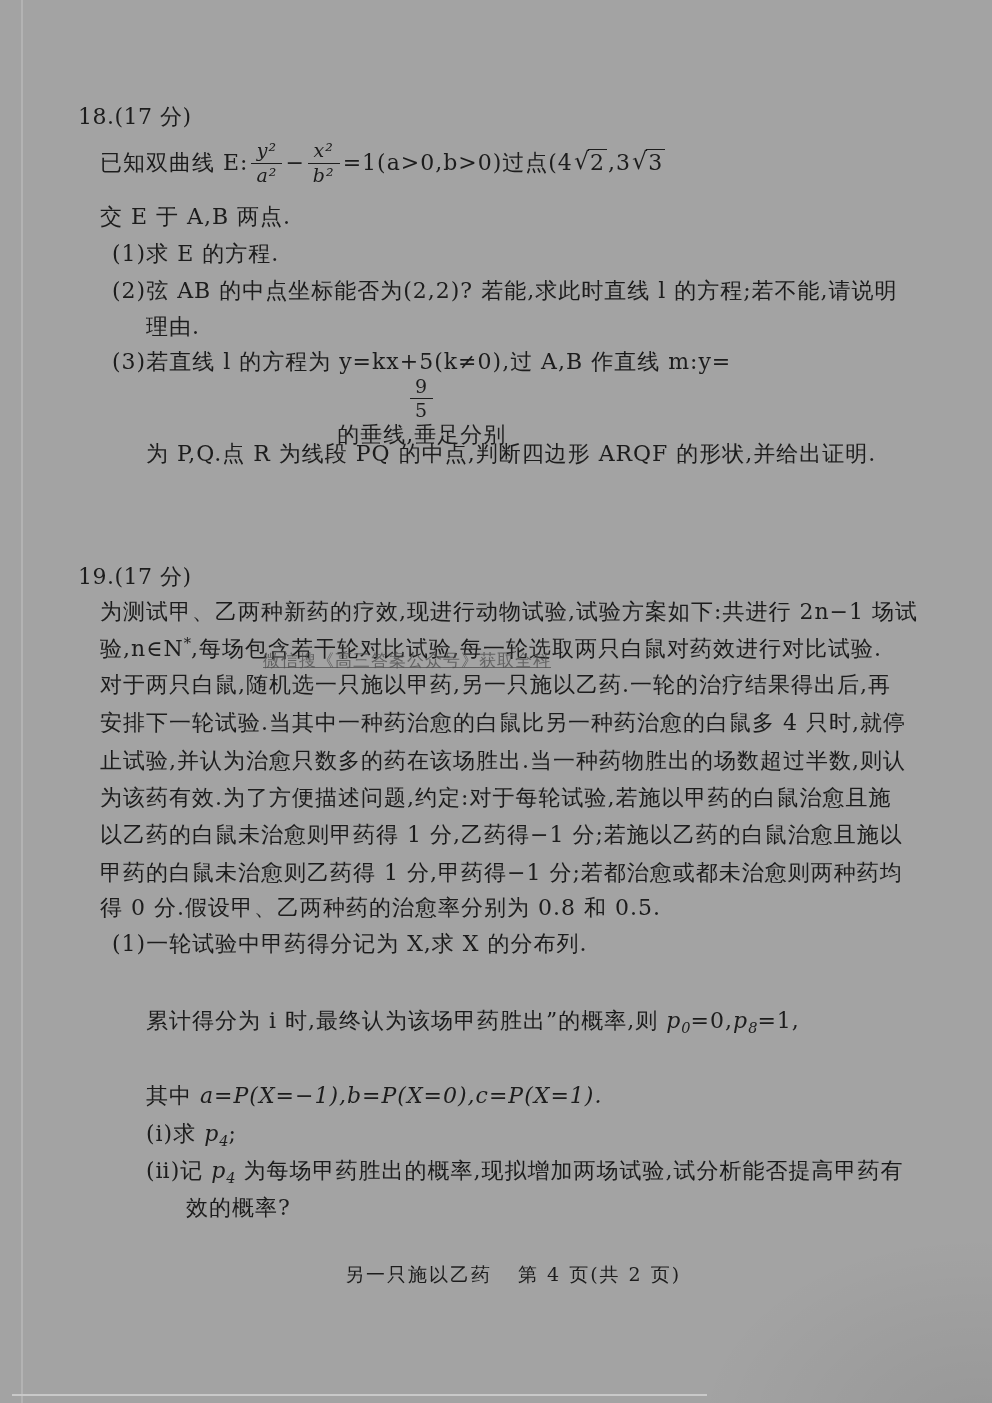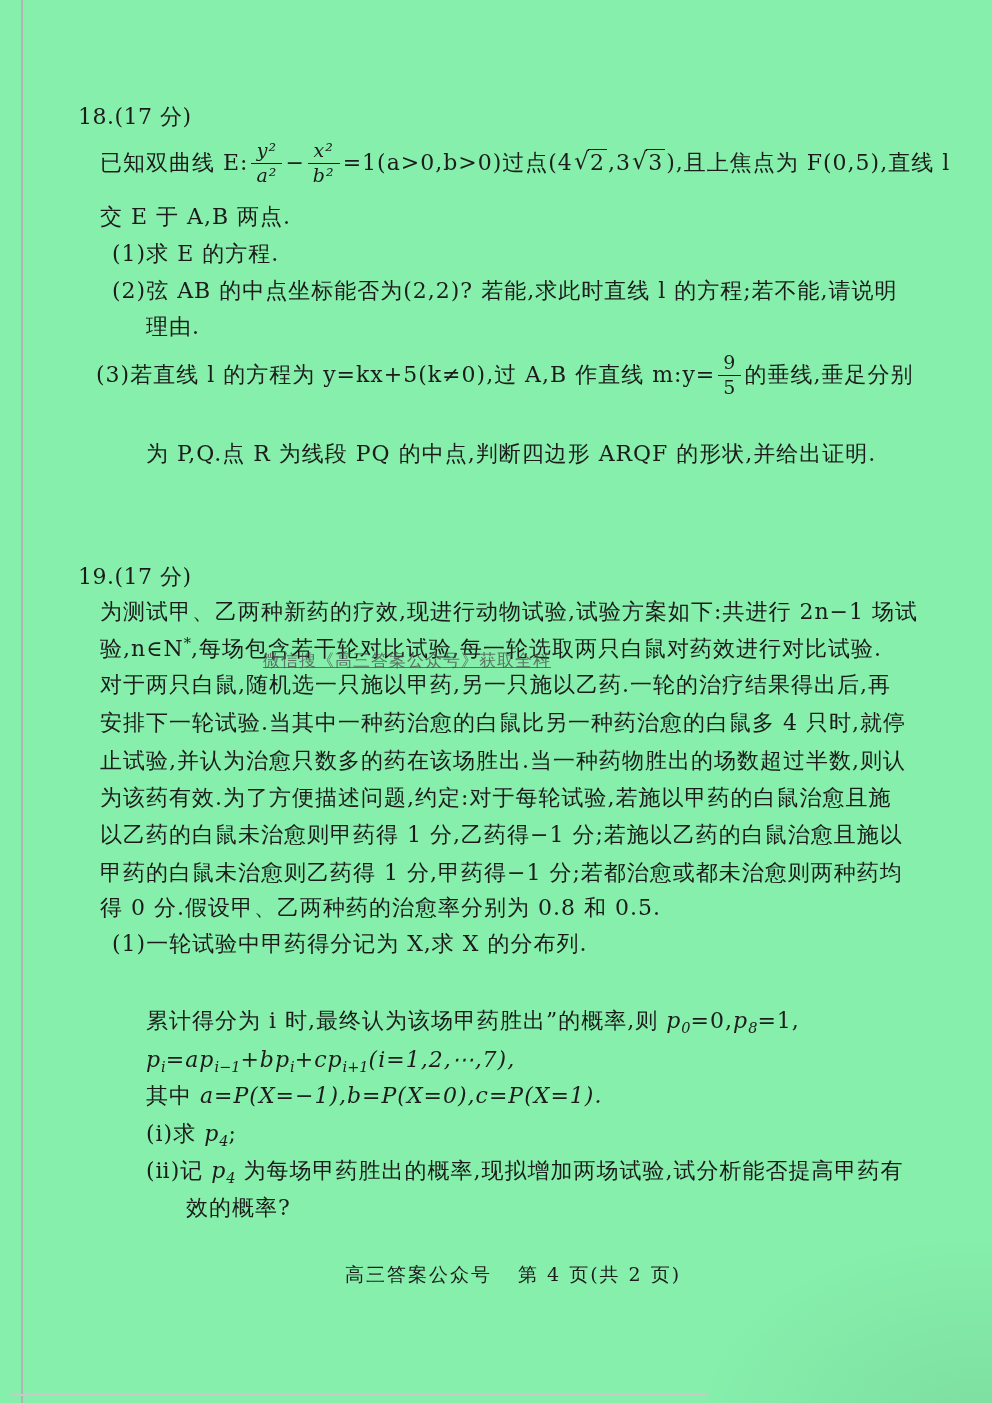--- a/index.html
+++ b/index.html
@@ -1,18 +1,18 @@
 <!DOCTYPE html>
 <html><head>
 <meta charset="utf-8">
 <style>
   html,body{margin:0;padding:0;background:#e9e9e9;}
   .page{
     position:relative;width:992px;height:1403px;margin:0 auto;
-    background:#86efac;color:#1c1c1c;overflow:hidden;
+    background:#a3a3a3;color:#1c1c1c;overflow:hidden;
     font-family:"DejaVu Serif","Liberation Serif",serif;
   }
   .edge-left{position:absolute;left:21px;top:0;width:2px;height:1403px;background:#b3b3b3;}
   .edge-bottom{position:absolute;left:12px;top:1394px;width:695px;height:2px;background:#c9c9c9;}
   .corner-shade{position:absolute;right:0;bottom:0;width:300px;height:170px;
     background:radial-gradient(ellipse at 95% 115%, rgba(0,0,0,0.07), rgba(0,0,0,0) 70%);}
   .line{position:absolute;white-space:nowrap;font-size:22px;letter-spacing:1px;line-height:1.25;}
   .flexline{display:flex;align-items:center;}
   .qhead{font-size:22px;letter-spacing:0.5px;}
   .math{font-style:italic;}
@@ -56,29 +56,28 @@
     <span>=1(a&gt;0,b&gt;0)过点(4</span>
     <span class="sqrt">
         <span class="rt">√</span>
         <span class="rad">2</span>
       </span>
     <span>,3</span>
     <span class="sqrt">
         <span class="rt">√</span>
         <span class="rad">3</span>
       </span>
-    <span>),且上焦点为 F(0,5),直线 l</span>
   </div>
 
   <div class="line" style="left:100px;top:203px;">交 E 于 A,B 两点.</div>
   <div class="line" style="left:112px;top:240px;">(1)求 E 的方程.</div>
   <div class="line" style="left:112px;top:277px;">(2)弦 AB 的中点坐标能否为(2,2)? 若能,求此时直线 l 的方程;若不能,请说明</div>
   <div class="line" style="left:146px;top:313px;">理由.</div>
 
-  <div class="line flexline" style="left:96px;top:348px;height:54px;">
+  <div class="line flexline" style="left:112px;top:348px;height:54px;flex-direction:column;">
     <span>(3)若直线 l 的方程为 y=kx+5(k≠0),过 A,B 作直线 m:y=</span>
     <span class="frac">
       <span class="fnum">9</span>
       <span class="fden">5</span>
     </span>
     <span>的垂线,垂足分别</span>
   </div>
   <div class="line" style="left:146px;top:412px;margin-top:28px;">为 P,Q.点 R 为线段 PQ 的中点,判断四边形 ARQF 的形状,并给出证明.</div>
 
   <div class="line qhead" style="left:78px;top:563px;">
@@ -96,35 +95,32 @@
   <div class="line" style="left:100px;top:821px;">以乙药的白鼠未治愈则甲药得 1 分,乙药得−1 分;若施以乙药的白鼠治愈且施以</div>
   <div class="line" style="left:100px;top:859px;">甲药的白鼠未治愈则乙药得 1 分,甲药得−1 分;若都治愈或都未治愈则两种药均</div>
   <div class="line" style="left:100px;top:894px;">得 0 分.假设甲、乙两种药的治愈率分别为 0.8 和 0.5.</div>
 
   <div class="line" style="left:112px;top:930px;">(1)一轮试验中甲药得分记为 X,求 X 的分布列.</div>
 
   <div class="line" style="left:146px;top:1007px;">
     <span>累计得分为 i 时,最终认为该场甲药胜出”的概率,则 </span><span class="math">p</span><sub>0</sub><span>=0,</span><span class="math">p</span><sub>8</sub><span>=1,</span>
   </div>
 
-  <div class="line math" style="left:146px;top:1046px;">
-    <span>p</span><sub>i</sub><span>=ap</span><sub>i−1</sub><span>+bp</span><sub>i</sub><span>+cp</span><sub>i+1</sub><span>(i=1,2,⋯,7),</span>
-  </div>
 
   <div class="line" style="left:146px;top:1082px;">
     <span>其中 </span><span class="math">a=P(X=−1),b=P(X=0),c=P(X=1).</span>
   </div>
 
   <div class="line" style="left:146px;top:1120px;">
     <span>(ⅰ)求 </span><span class="math">p</span><sub>4</sub><span>;</span>
   </div>
 
   <div class="line" style="left:146px;top:1157px;">
     <span>(ⅱ)记 </span><span class="math">p</span><sub>4</sub><span> 为每场甲药胜出的概率,现拟增加两场试验,试分析能否提高甲药有</span>
   </div>
   <div class="line" style="left:186px;top:1194px;">效的概率?</div>
 
   <div class="wm">微信搜《高三答案公众号》获取全科</div>
 
   <div class="footer">
-    <span>高三答案公众号</span><span class="gap"></span><span>第 4 页(共 2 页)</span>
+    <span>另一只施以乙药</span><span class="gap"></span><span>第 4 页(共 2 页)</span>
   </div>
 </div>
 
 </body></html>

